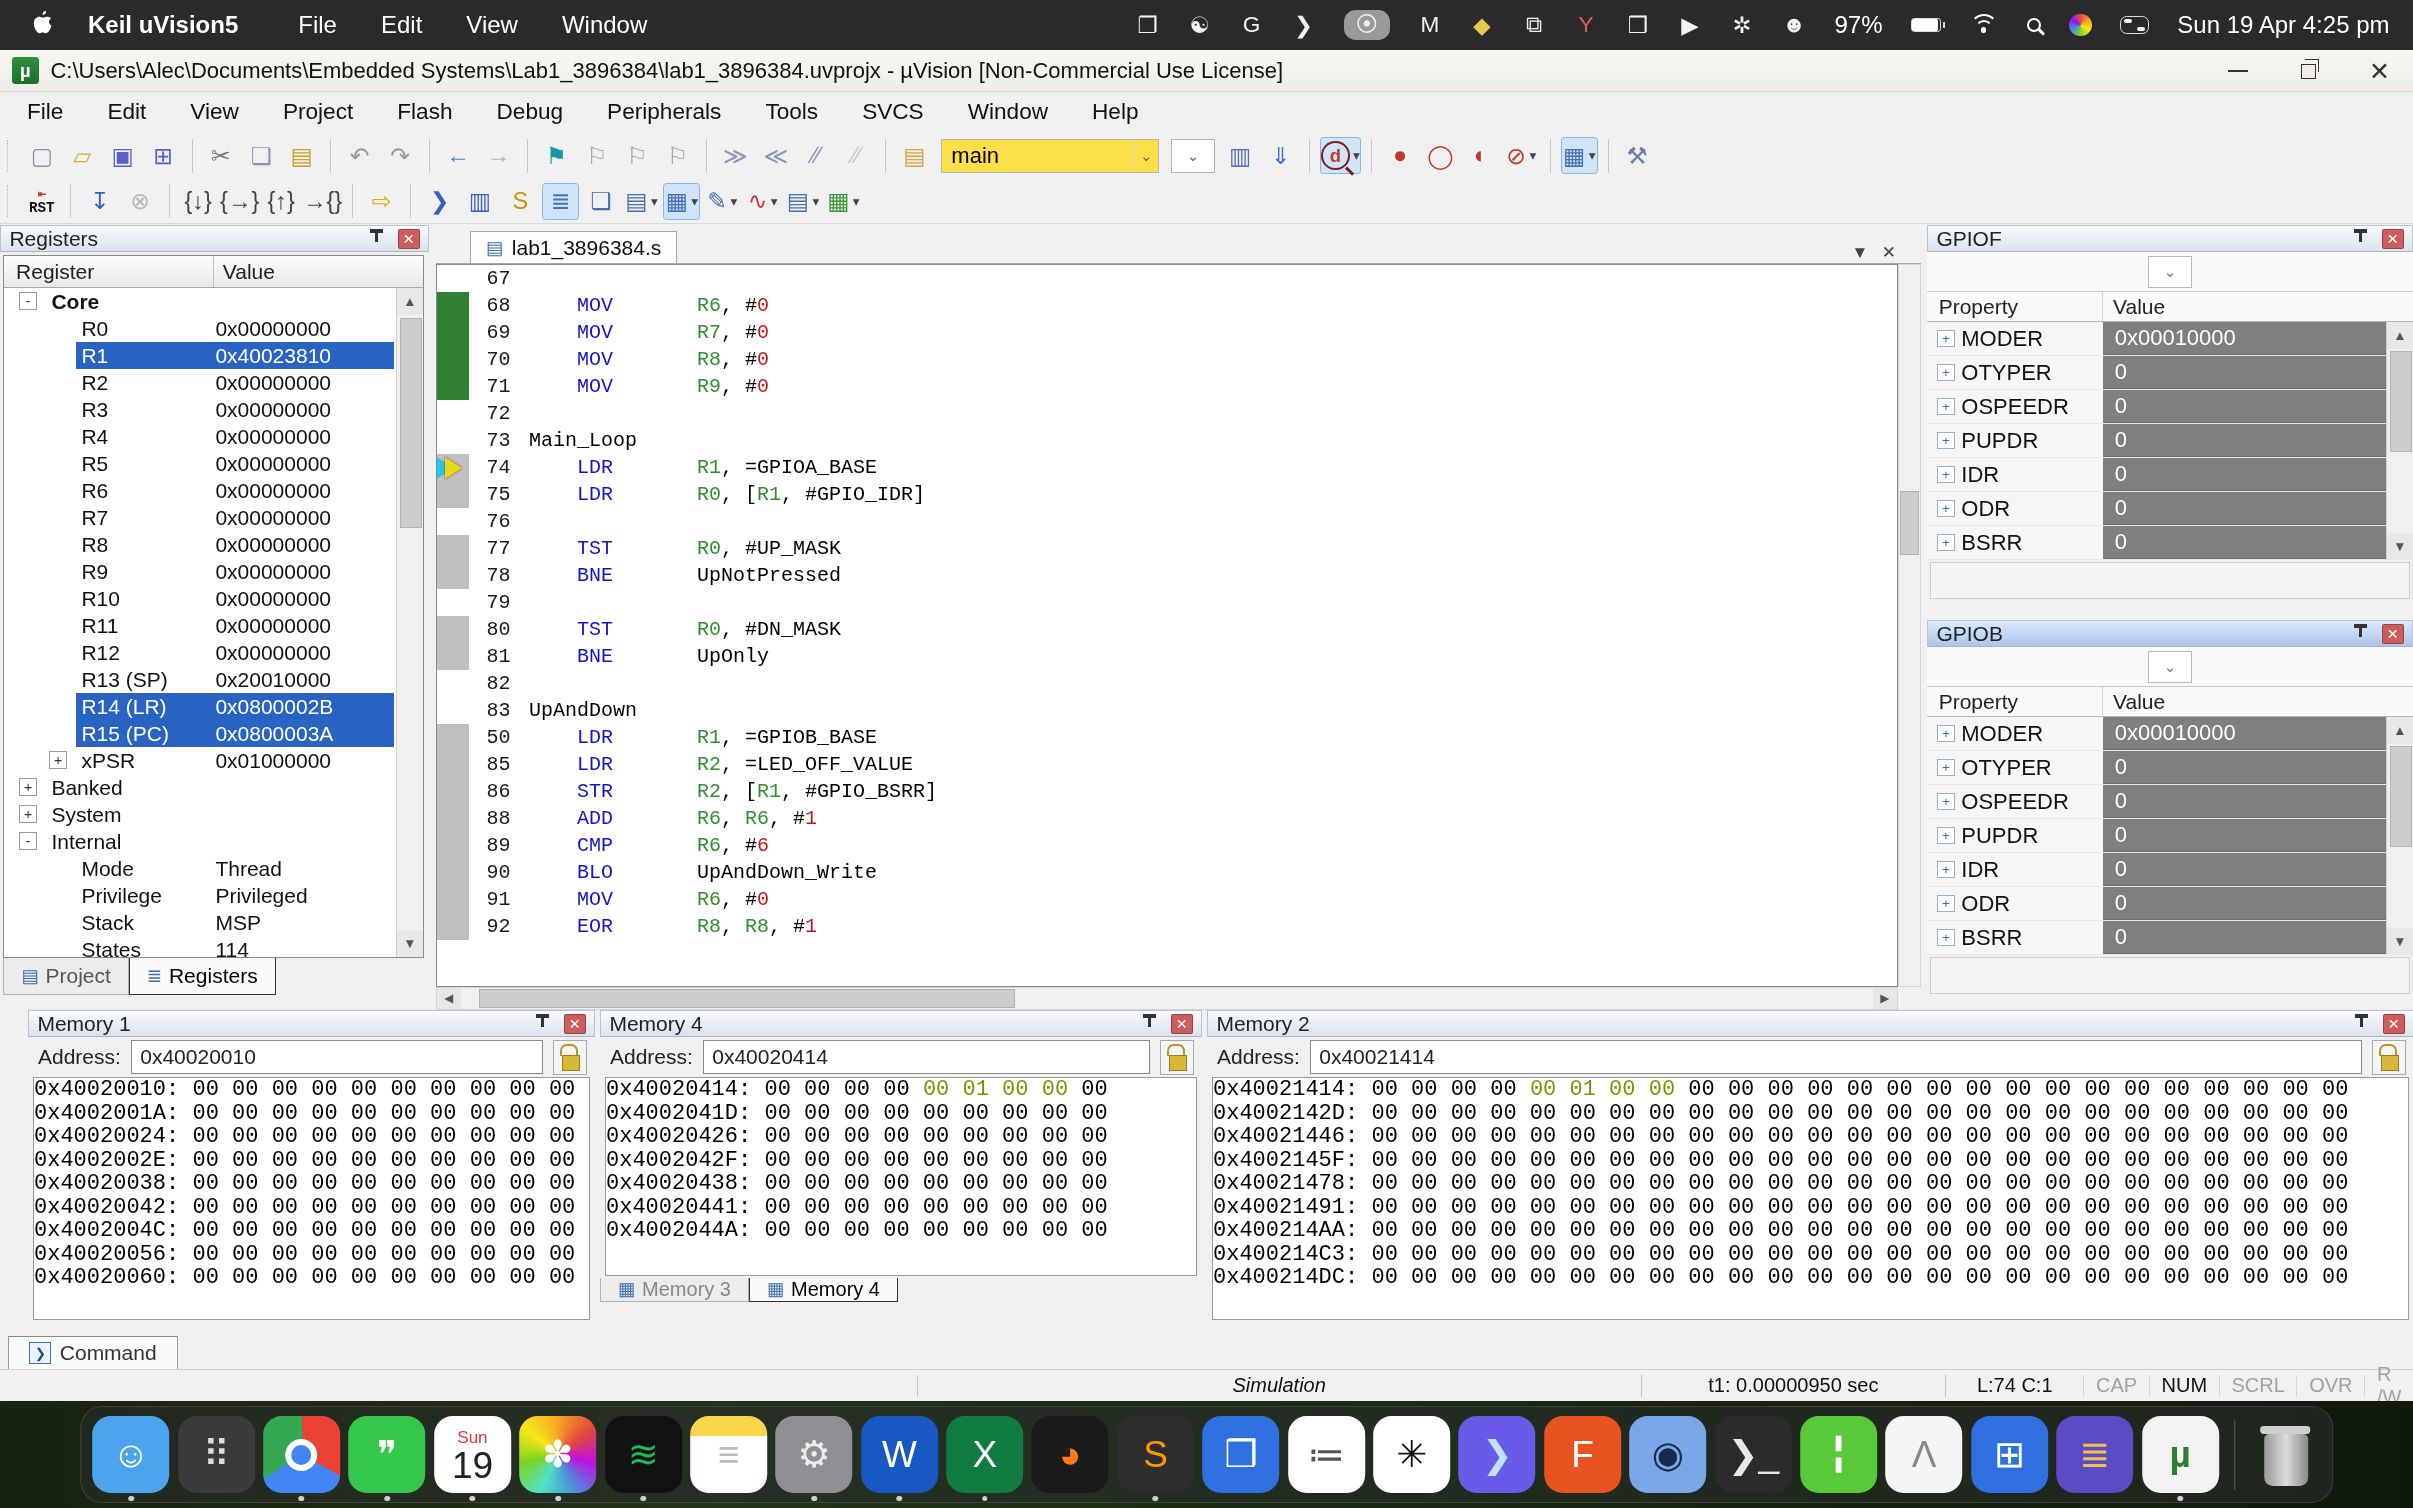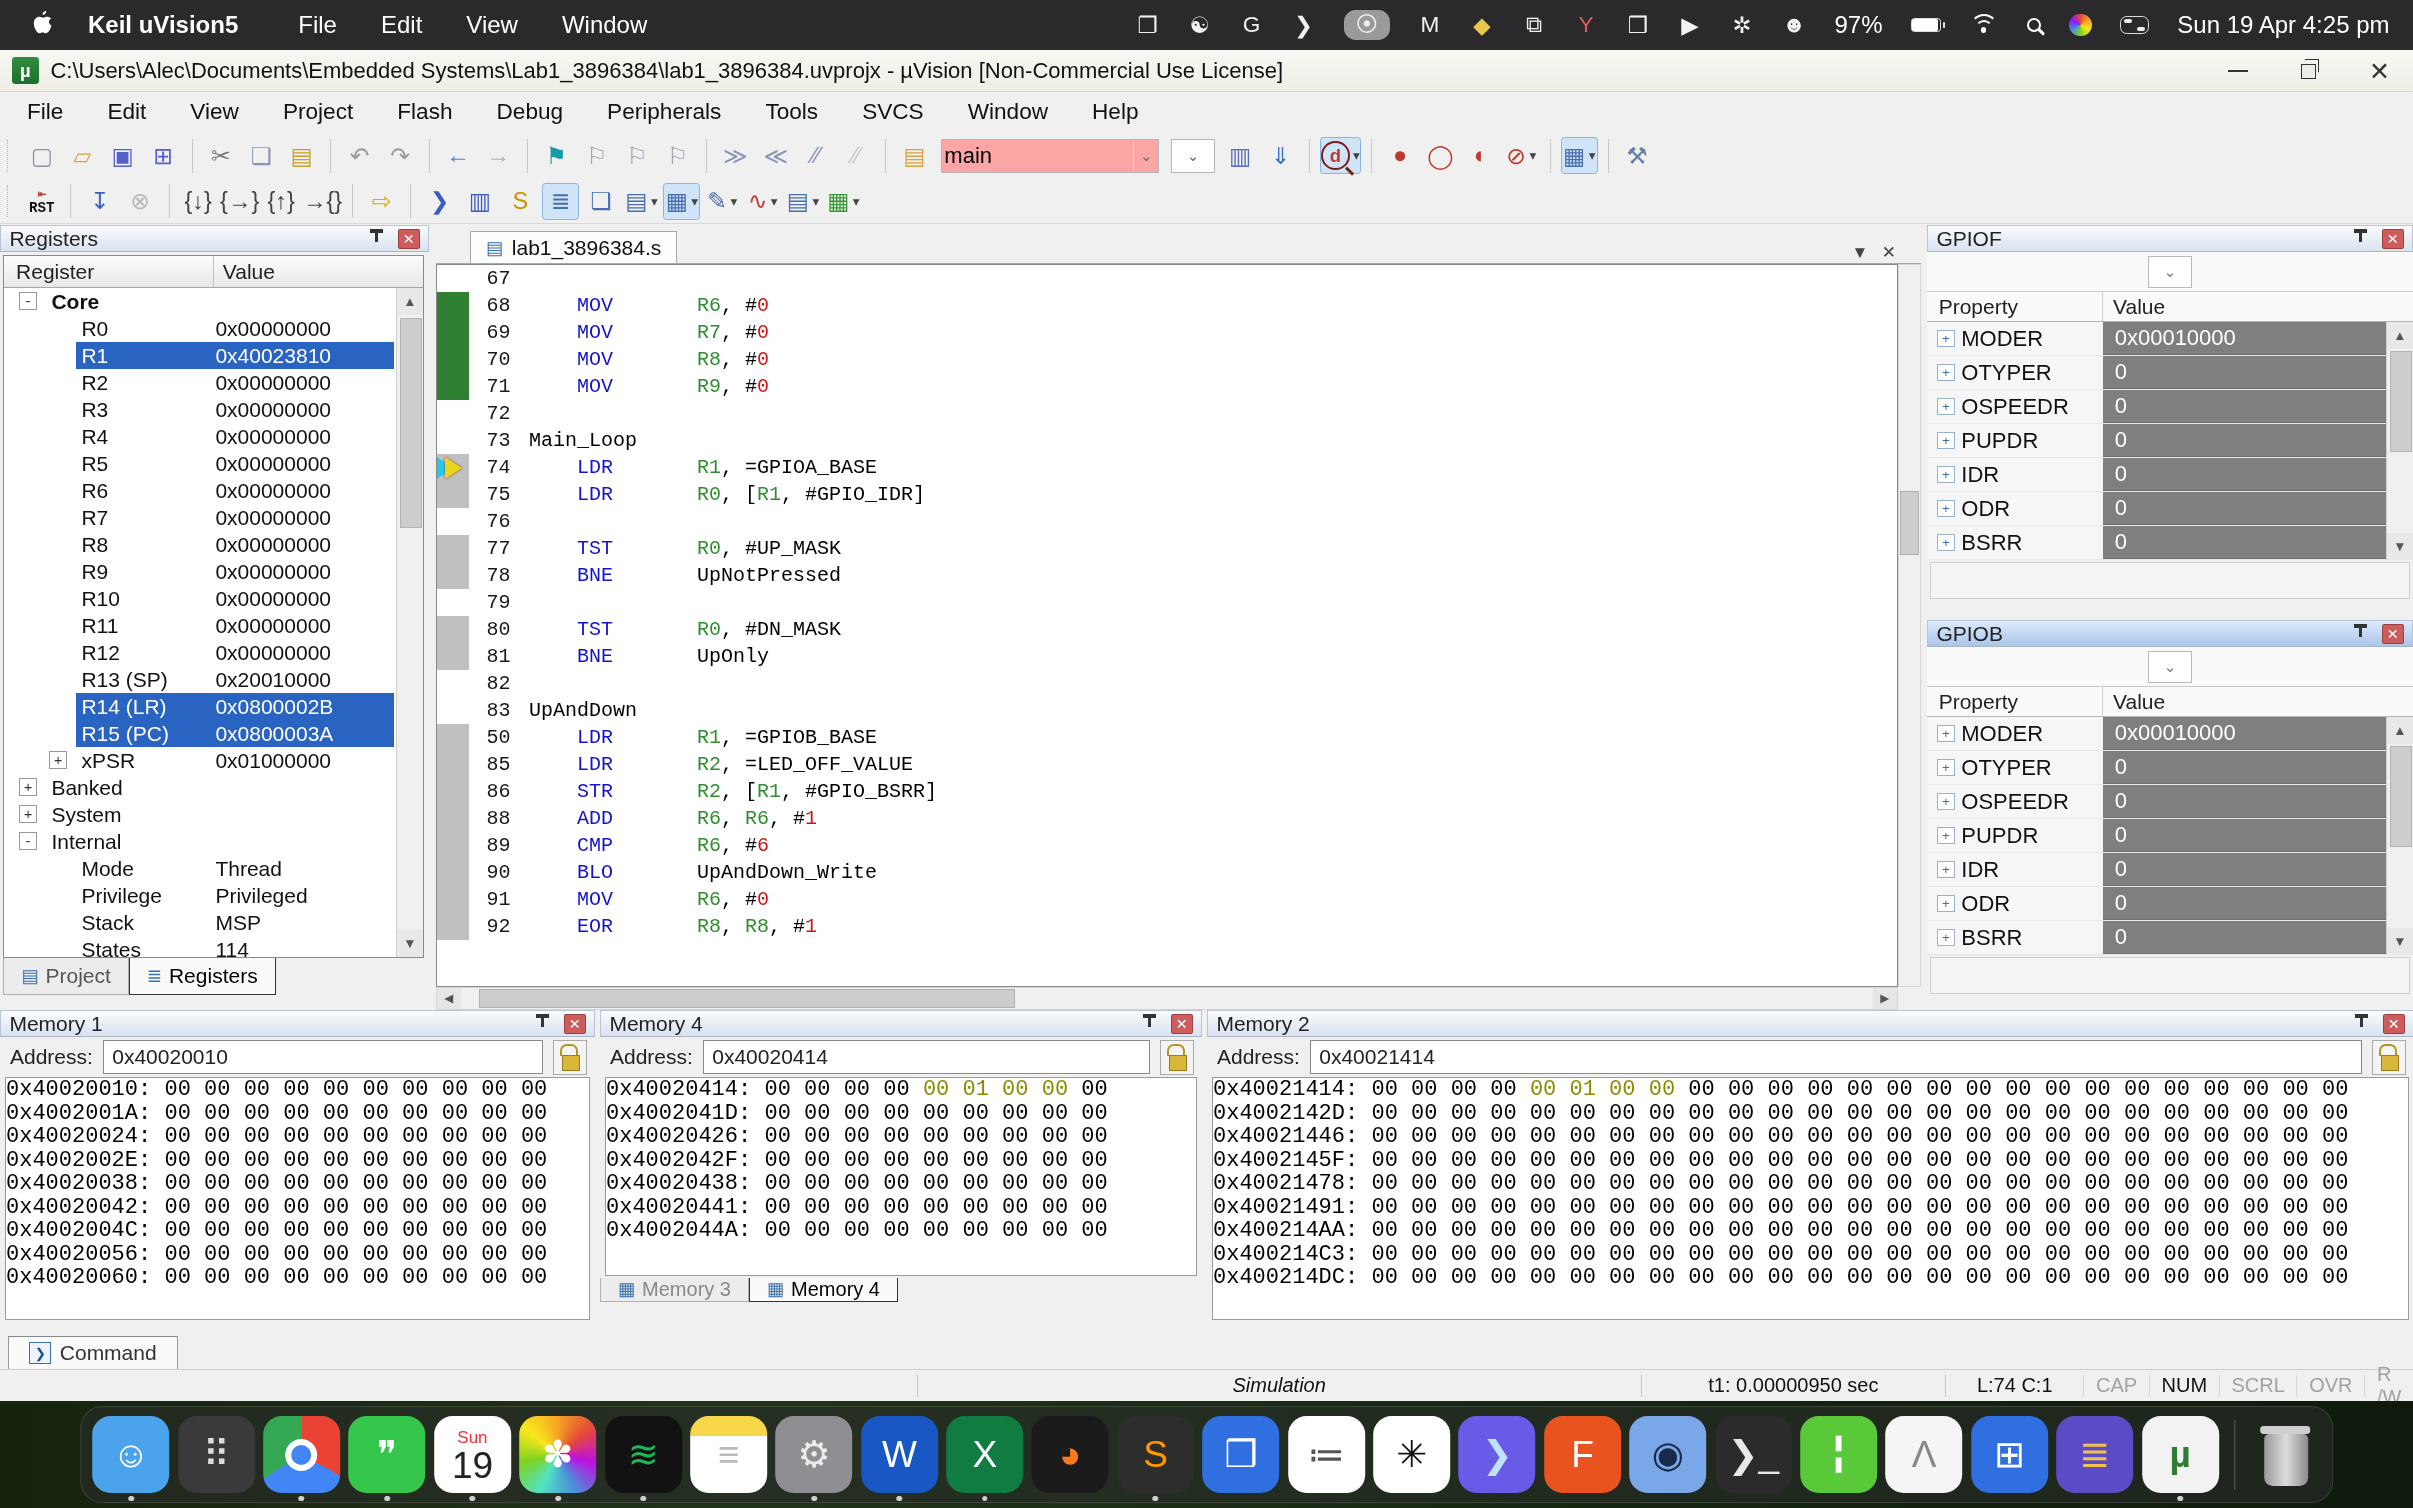--- a/index.html
+++ b/index.html
@@ -52,22 +52,22 @@
   #tbar1{top:132px;height:47px;}
   #tbar2{top:179px;height:45px;border-bottom:0.8px solid #d9d9d9;}
   .grip{width:10px;height:32px;margin:0 5px 0 6.7px;border-left:1.7px dotted #b5b5b5;}
   .tsep{width:0.8px;height:34px;background:#c9c9c9;margin:0 8.4px;}
   .tbtn{min-width:37px;height:37px;display:inline-flex;align-items:center;justify-content:center;
     font-size:23.5px;margin:0 1.7px;border-radius:3.4px;position:relative;}
   .tbtn.hl{background:#cfe4f7;border:0.8px solid #86b7e4;}
   .tbtn .dd{font-size:13.4px;color:#444;margin-left:3.4px;}
   .tbtn.rst{font-family:"Liberation Mono",monospace;font-size:14.2px;font-weight:bold;color:#111;line-height:14.2px;text-align:center;}
   .tbtn.rst small{display:block;color:#c0392b;font-size:14.2px;}
-  .combo{width:218px;height:34px;background:#fca5a5;border:0.8px solid #b4b4b4;display:inline-flex;align-items:center;
-    font-size:22px;padding-left:2px;margin:0 6.7px;position:relative;}
+  .combo{width:218px;height:34px;background:#fde047;border:0.8px solid #b4b4b4;display:inline-flex;align-items:center;
+    font-size:22px;padding-left:9px;margin:0 6.7px;position:relative;}
   .combo .chev{margin-left:auto;width:25px;height:100%;display:flex;align-items:center;justify-content:center;color:#666;font-size:15px;border-left:0.8px solid #d9d9d9;}
   .combosm{width:44px;height:34px;background:#fff;border:0.8px solid #b4b4b4;display:inline-flex;align-items:center;justify-content:center;color:#666;font-size:15px;margin:0 5px;}
   .mag{width:28.5px;height:28.5px;border:2.5px solid #7a1f1f;border-radius:50%;display:inline-flex;align-items:center;justify-content:center;
     color:#c0392b;font-size:18.4px;font-weight:bold;position:relative;}
   .mag::after{content:'';position:absolute;width:3.4px;height:10px;background:#7a1f1f;bottom:-8.4px;right:-3.4px;transform:rotate(-45deg);}
 
   
   .ptitle{height:27px;background:linear-gradient(#fafbfd,#d9e2ef);border:0.8px solid #b9c3d2;border-bottom:0.8px solid #aab4c4;
     display:flex;align-items:center;font-size:21px;color:#222;padding:0 8.4px;}
   .ptitle.active{background:linear-gradient(#dceafc,#aac6ea);}
@@ -749,21 +749,21 @@
       </div>
       <div class="vscroll" style="position: absolute; right: 0px; top: 0px; bottom: 0px; width: 27px;">
         <div class="up">▲</div>
         <div class="dn">▼</div>
         <div class="th" style="top: 28.5px; height: 101px;"></div>
       </div>
     </div>
     <div class="gfoot"></div>
   </div>
 
-<div class="mempanel" id="mem1" style="left:0;width:595px;">
+<div class="mempanel" id="mem1" style="left:0;width:595px;padding-left:28px;">
     <div class="ptitle">
       <span>Memory 1</span>
       <span class="sp"></span>
       <span class="pin"></span>
       <span class="closebox">✕</span>
     </div>
     <div class="addr-row">
       <span>Address:</span>
       <div class="addr-input">0x40020010</div>
       <div class="lock"></div>

